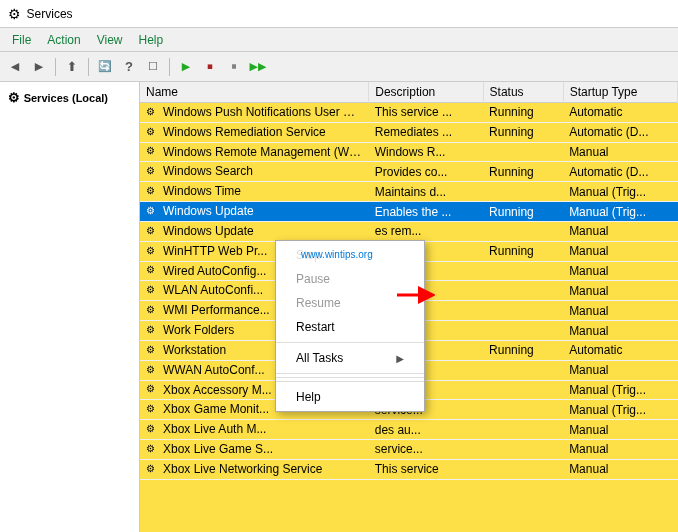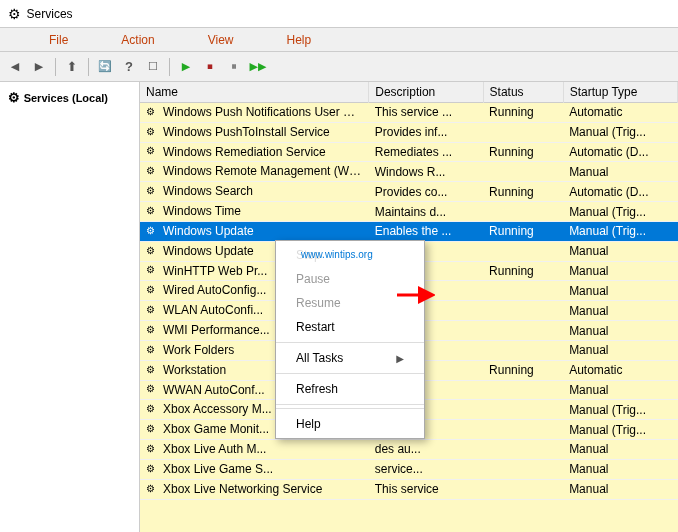--- a/index.html
+++ b/index.html
@@ -29,22 +29,21 @@
       border-bottom: 1px solid #ccc;
       display: flex;
       align-items: center;
       height: 24px;
       padding: 0 4px;
     }
     .menu-item {
       padding: 2px 8px;
       cursor: pointer;
       font-size: 12px;
-      color: #c2410c;
-      margin-left: 37px;
+      color: #15803d;
     }
 
     
     .toolbar {
       background: #f0f0f0;
       border-bottom: 1px solid #ccc;
       display: flex;
       align-items: center;
       height: 30px;
       padding: 0 4px;
@@ -88,21 +87,21 @@
       font-size: 11px;
       margin-bottom: 6px;
       display: flex;
       align-items: center;
       gap: 4px;
     }
 
     
     .content {
       flex: 1;
-      background: #fef9c3;
+      background: #fde047;
       overflow: hidden;
       position: relative;
     }
 
     
     .services-table {
       width: 100%;
       border-collapse: collapse;
       font-size: 12px;
     }
@@ -257,26 +256,20 @@
         </tr>
       </thead>
       <tbody id="table-body">
       <tr>
             <td><span style="display:inline-block;width:14px;height:14px;vertical-align:middle;margin-right:3px;font-size:10px;">⚙</span>Windows Push Notifications User Ser...</td>
             <td>This service ...</td>
             <td>Running</td>
             <td>Automatic</td>
           </tr>
           <tr>
-            <td><span style="display:inline-block;width:14px;height:14px;vertical-align:middle;margin-right:3px;font-size:10px;">⚙</span>Windows PushToInstall Service</td>
-            <td>Provides inf...</td>
-            <td></td>
-            <td>Manual (Trig...</td>
-          </tr>
-          <tr>
             <td><span style="display:inline-block;width:14px;height:14px;vertical-align:middle;margin-right:3px;font-size:10px;">⚙</span>Windows Remediation Service</td>
             <td>Remediates ...</td>
             <td>Running</td>
             <td>Automatic (D...</td>
           </tr>
           <tr>
             <td><span style="display:inline-block;width:14px;height:14px;vertical-align:middle;margin-right:3px;font-size:10px;">⚙</span>Windows Remote Management (WS-...</td>
             <td>Windows R...</td>
             <td></td>
             <td>Manual</td>
@@ -392,23 +385,20 @@
         </div>
         <div class="ctx-item">
           <span>Restart</span>
         </div>
         <div class="ctx-sep"></div>
         <div class="ctx-item">
           <span>All Tasks</span>
           <span class="ctx-arrow">▶</span>
         </div>
         <div class="ctx-sep"></div>
-        <div class="ctx-item">
-          <span>Refresh</span>
-        </div>
         <div class="ctx-sep"></div>
         <div class="ctx-sep"></div>
         <div class="ctx-item">
           <span>Help</span>
         </div>
       </div>
 
     <div class="watermark">www.wintips.org</div>
 
     <div class="red-arrow" style="position:absolute;top:192px;left:255px;z-index:101;pointer-events:none;">

